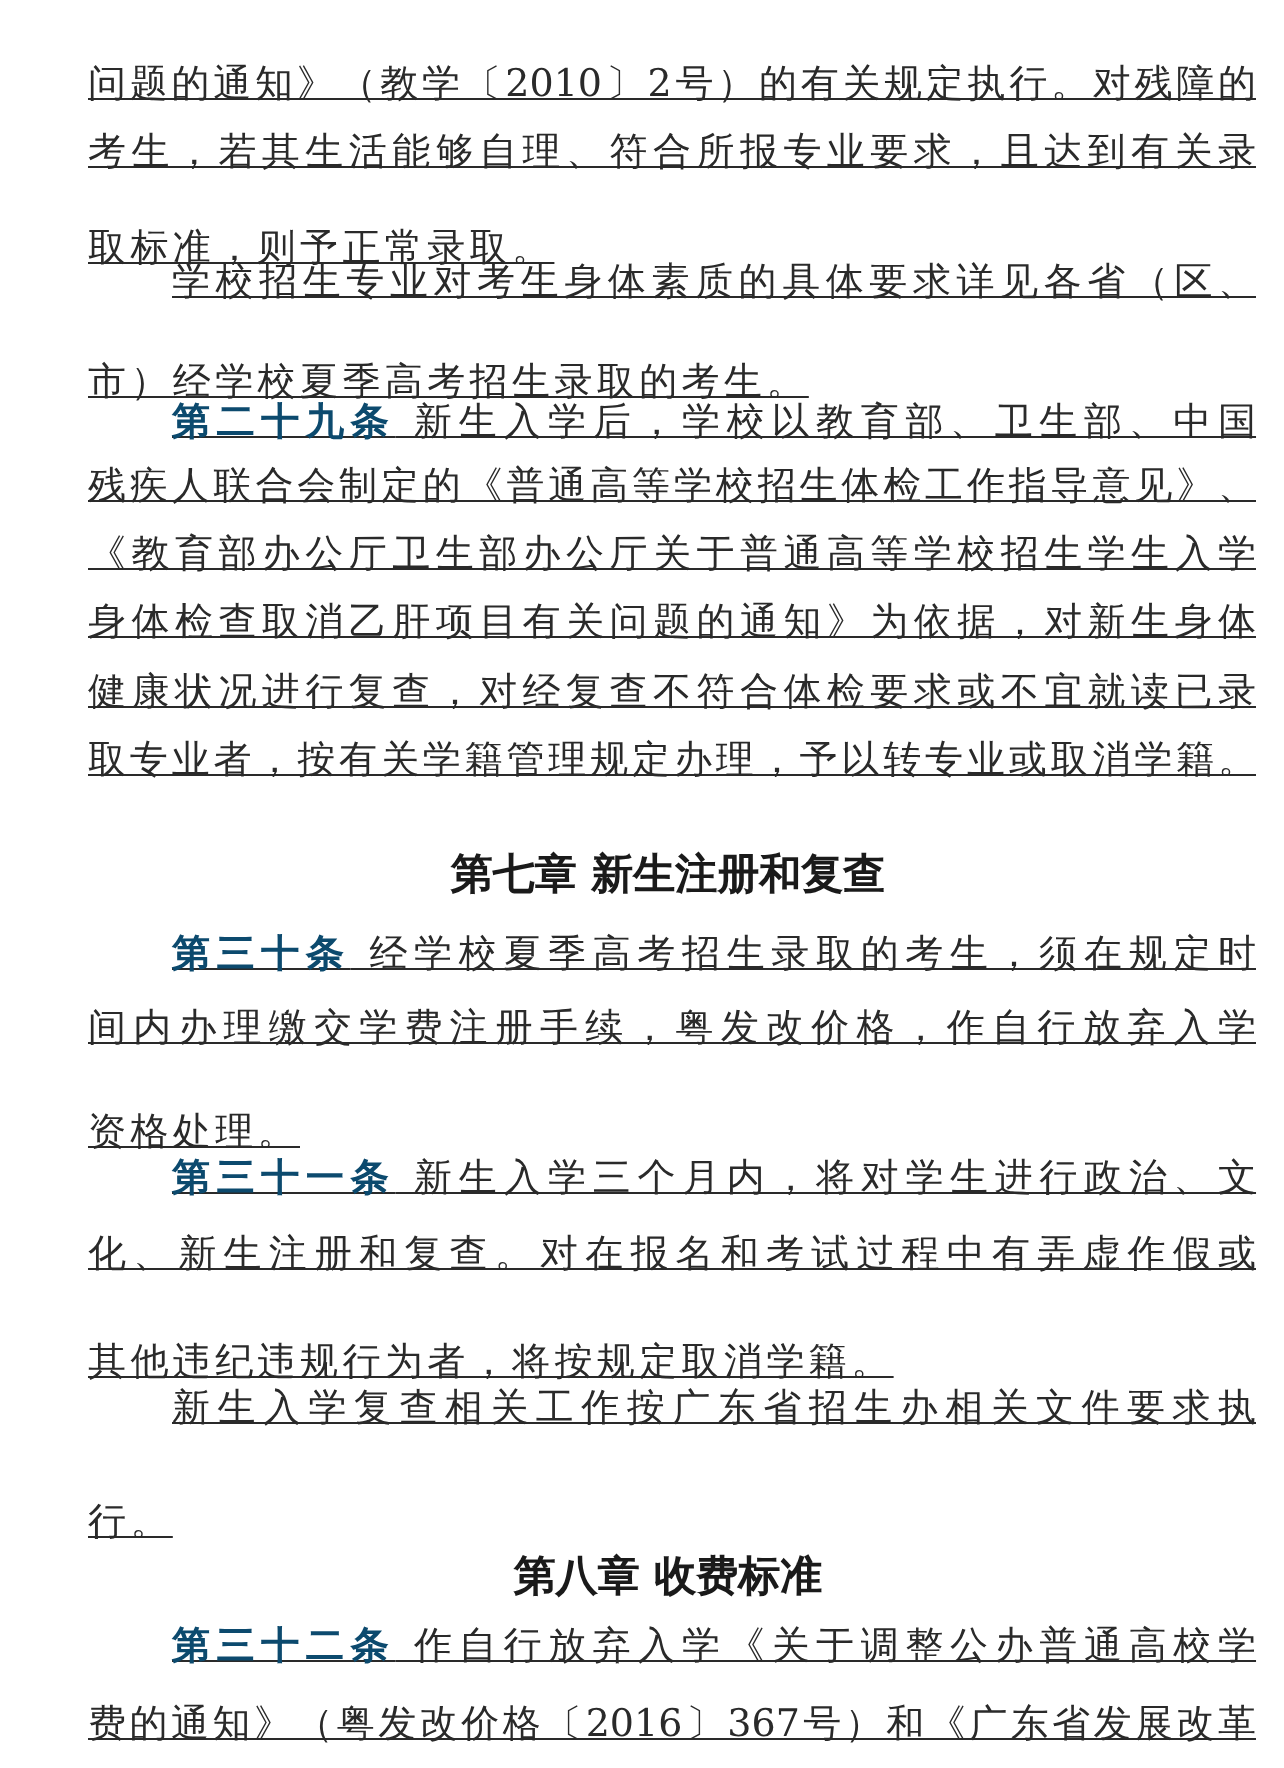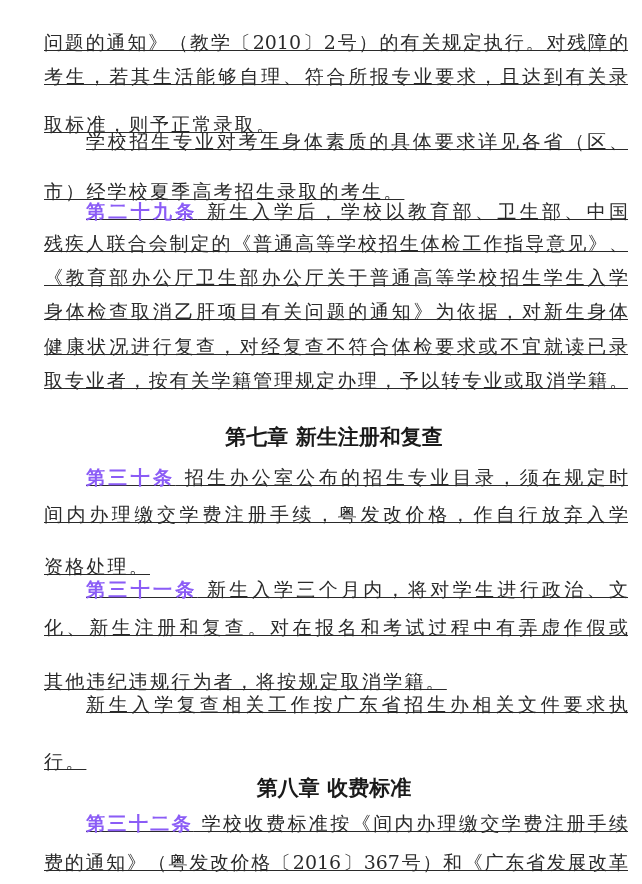--- a/index.html
+++ b/index.html
@@ -3,21 +3,21 @@
   <meta charset="utf-8">
   <style>
     html, body { margin: 0; padding: 0; background: #ffffff; }
     body { width: 642px; height: 884px; position: relative; overflow: hidden;
            font-family: "DejaVu Serif", "Liberation Serif", serif; color: #2a2a2a; }
     .line { position: absolute; left: 44px; width: 584px; height: 30px;
             font-size: 19px; line-height: 30px; white-space: nowrap;
             text-align: justify; text-align-last: justify; letter-spacing: 0px; text-decoration: underline; }
     .line.short { text-align-last: left; letter-spacing: 2.2px; margin-top: 16px; }
     .line.indent { left: 86px; width: 542px; }
-    .art { font-family: "DejaVu Sans", "Liberation Sans", sans-serif; font-weight: bold; color: #8b5cf6; }
+    .art { font-family: "DejaVu Sans", "Liberation Sans", sans-serif; font-weight: bold; color: #0c4a6e; }
     .heading { position: absolute; left: 0; width: 668px; text-align: center;
                font-family: "DejaVu Sans", "Liberation Sans", sans-serif;
                font-weight: bold; font-size: 21px; line-height: 30px; color: #1a1a1a; }
   </style>
 </head>
 <body>
 
 <div>
   <div class="line" style="top:27px">问题的通知》（教学〔2010〕2号）的有关规定执行。对残障的</div>
   <div class="line" style="top:61px">考生，若其生活能够自理、符合所报专业要求，且达到有关录</div>
@@ -28,28 +28,28 @@
 
   <div class="line indent" style="top:196px"><span class="art">第二十九条</span><span> 新生入学后，学校以教育部、卫生部、中国</span></div>
   <div class="line" style="top:228px">残疾人联合会制定的《普通高等学校招生体检工作指导意见》、</div>
   <div class="line" style="top:262px">《教育部办公厅卫生部办公厅关于普通高等学校招生学生入学</div>
   <div class="line" style="top:296px">身体检查取消乙肝项目有关问题的通知》为依据，对新生身体</div>
   <div class="line" style="top:331px">健康状况进行复查，对经复查不符合体检要求或不宜就读已录</div>
   <div class="line" style="top:365px">取专业者，按有关学籍管理规定办理，予以转专业或取消学籍。</div>
 
   <div class="heading" style="top:422px">第七章 新生注册和复查</div>
 
-  <div class="line indent" style="top:462px"><span class="art">第三十条</span><span>  招生办公室公布的招生专业目录，须在规定时</span></div>
+  <div class="line indent" style="top:462px"><span class="art">第三十条</span><span>  经学校夏季高考招生录取的考生，须在规定时</span></div>
   <div class="line" style="top:499px">间内办理缴交学费注册手续，粤发改价格，作自行放弃入学</div>
   <div class="line short" style="top:535px">资格处理。</div>
 
   <div class="line indent" style="top:574px"><span class="art">第三十一条</span><span>  新生入学三个月内，将对学生进行政治、文</span></div>
   <div class="line" style="top:612px">化、新生注册和复查。对在报名和考试过程中有弄虚作假或</div>
   <div class="line short" style="top:650px">其他违纪违规行为者，将按规定取消学籍。</div>
 
   <div class="line indent" style="top:689px">新生入学复查相关工作按广东省招生办相关文件要求执</div>
   <div class="line short" style="top:730px">行。</div>
 
   <div class="heading" style="top:773px">第八章 收费标准</div>
 
-  <div class="line indent" style="top:808px"><span class="art">第三十二条</span><span> 学校收费标准按《间内办理缴交学费注册手续</span></div>
+  <div class="line indent" style="top:808px"><span class="art">第三十二条</span><span> 作自行放弃入学《关于调整公办普通高校学</span></div>
   <div class="line" style="top:847px">费的通知》（粤发改价格〔2016〕367号）和《广东省发展改革</div>
 </div>
 
 </body></html>

